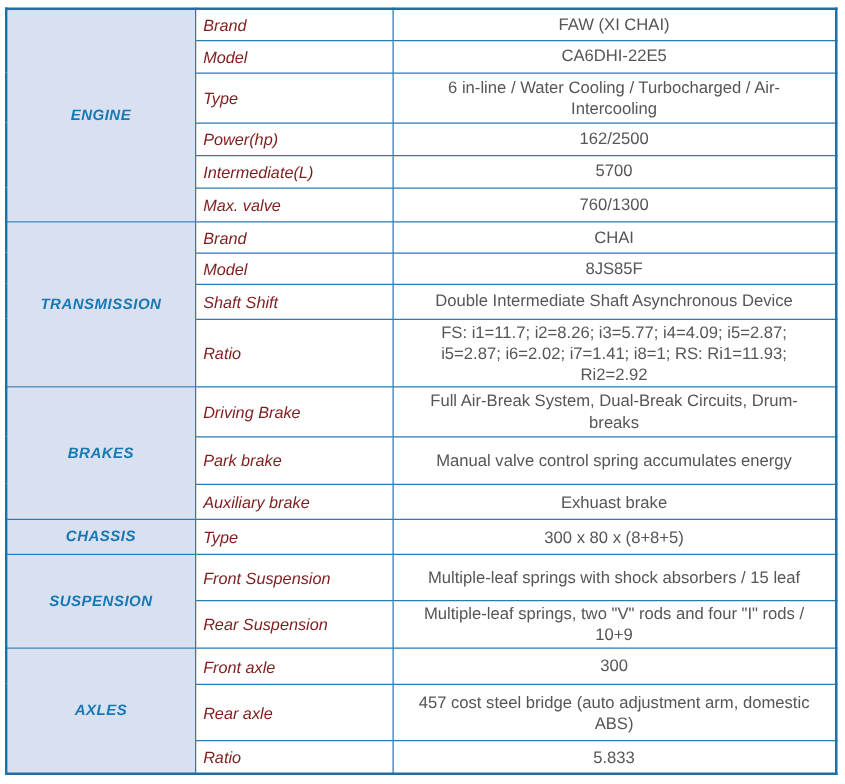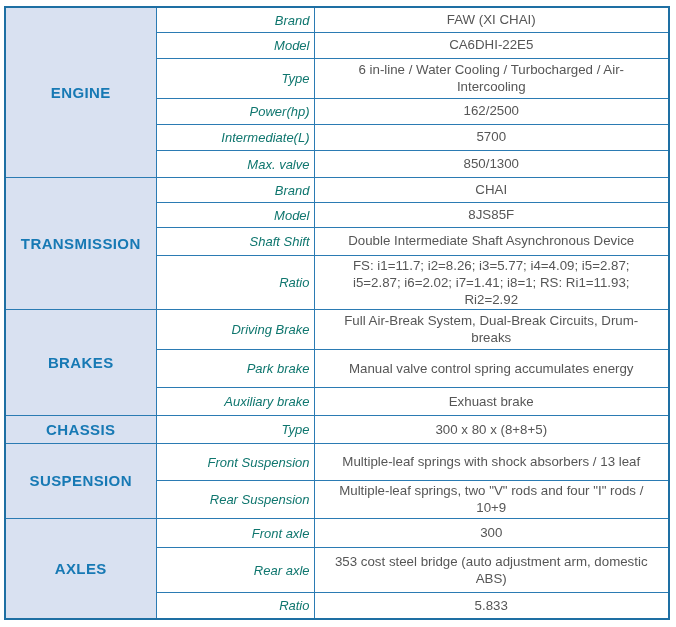--- a/index.html
+++ b/index.html
@@ -19,32 +19,32 @@
     border-collapse:collapse;
     width:664px;
     table-layout:fixed;
     border:2px solid var(--outer);
   }
   td{border:1px solid var(--inner);overflow:hidden;}
   td.cat{
     background:var(--catbg);
     color:var(--cattext);
     font-weight:bold;
-    font-size:15px;
+    font-size:12px;
     letter-spacing:.4px;
     text-align:center;
     vertical-align:middle;
+    font-style:italic;
   }
   td.lbl{
     font-style:italic;
     font-size:13px;
-    color:#0f766e;
+    color:#7f1d1d;
     padding:3px 4px 2px 6px;
     vertical-align:middle;
-    text-align:right;
   }
   td.val{
     font-size:13.3px;
     color:#565656;
     text-align:center;
     vertical-align:middle;
     padding:1px 18px;
     line-height:1.28;
   }
   tr.h25{height:25px} tr.h26{height:26px} tr.h27{height:27px}
@@ -79,21 +79,21 @@
       <tr class="h26">
         <td class="lbl">Power(hp)</td>
         <td class="val">162/2500</td>
       </tr>
       <tr class="h26">
         <td class="lbl">Intermediate(L)</td>
         <td class="val">5700</td>
       </tr>
       <tr class="h27">
         <td class="lbl">Max. valve</td>
-        <td class="val">850/1300</td>
+        <td class="val">760/1300</td>
       </tr>
     </tbody>
     <tbody>
       <tr class="h25">
         <td class="cat" rowspan="4">TRANSMISSION</td>
         <td class="lbl">Brand</td>
         <td class="val">CHAI</td>
       </tr>
       <tr class="h25">
         <td class="lbl">Model</td>
@@ -127,36 +127,36 @@
       <tr class="h28">
         <td class="cat">CHASSIS</td>
         <td class="lbl">Type</td>
         <td class="val">300 x 80 x (8+8+5)</td>
       </tr>
     </tbody>
     <tbody>
       <tr class="h37">
         <td class="cat" rowspan="2">SUSPENSION</td>
         <td class="lbl">Front Suspension</td>
-        <td class="val">Multiple-leaf springs with shock absorbers / 13 leaf</td>
+        <td class="val">Multiple-leaf springs with shock absorbers / 15 leaf</td>
       </tr>
       <tr class="h38">
         <td class="lbl">Rear Suspension</td>
         <td class="val">Multiple-leaf springs, two "V" rods and four "I" rods / 10+9</td>
       </tr>
     </tbody>
     <tbody>
       <tr class="h29">
         <td class="cat" rowspan="3">AXLES</td>
         <td class="lbl">Front axle</td>
         <td class="val">300</td>
       </tr>
       <tr class="h45">
         <td class="lbl">Rear axle</td>
-        <td class="val">353 cost steel bridge (auto adjustment arm, domestic ABS)</td>
+        <td class="val">457 cost steel bridge (auto adjustment arm, domestic ABS)</td>
       </tr>
       <tr class="h27">
         <td class="lbl">Ratio</td>
         <td class="val">5.833</td>
       </tr>
     </tbody>
   </table>
 </div>
 
 </body></html>

